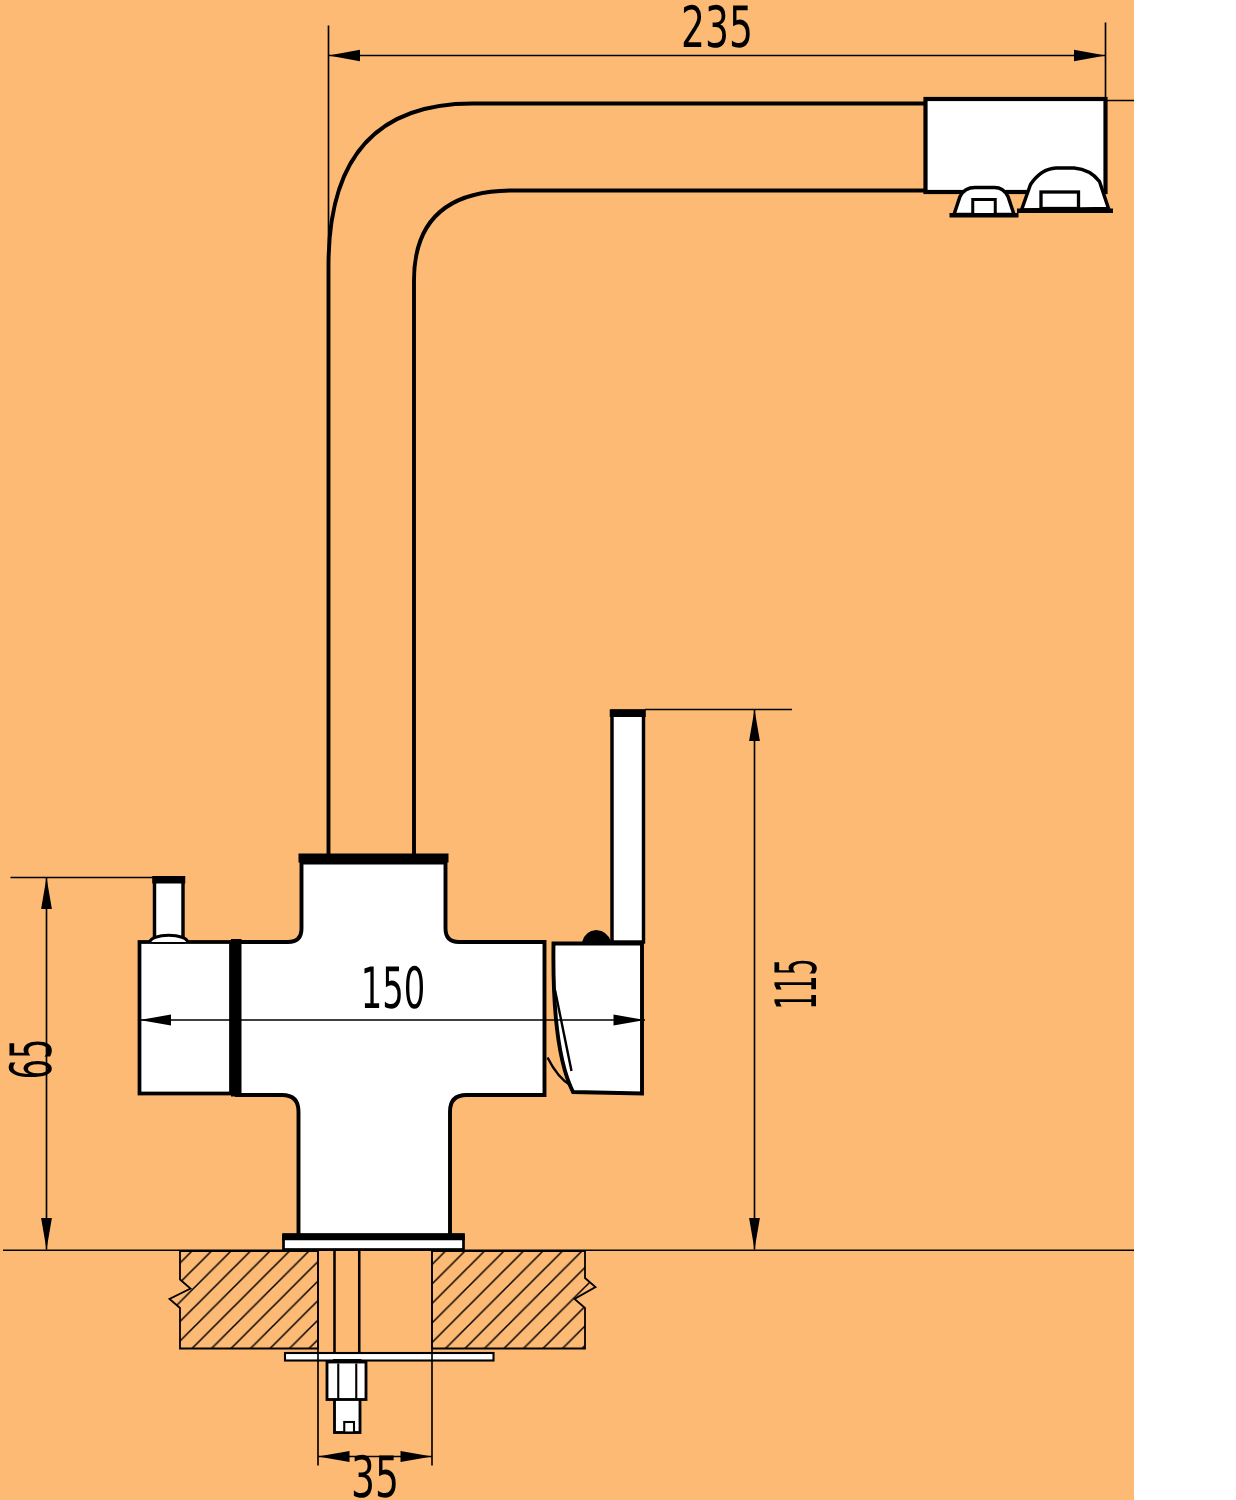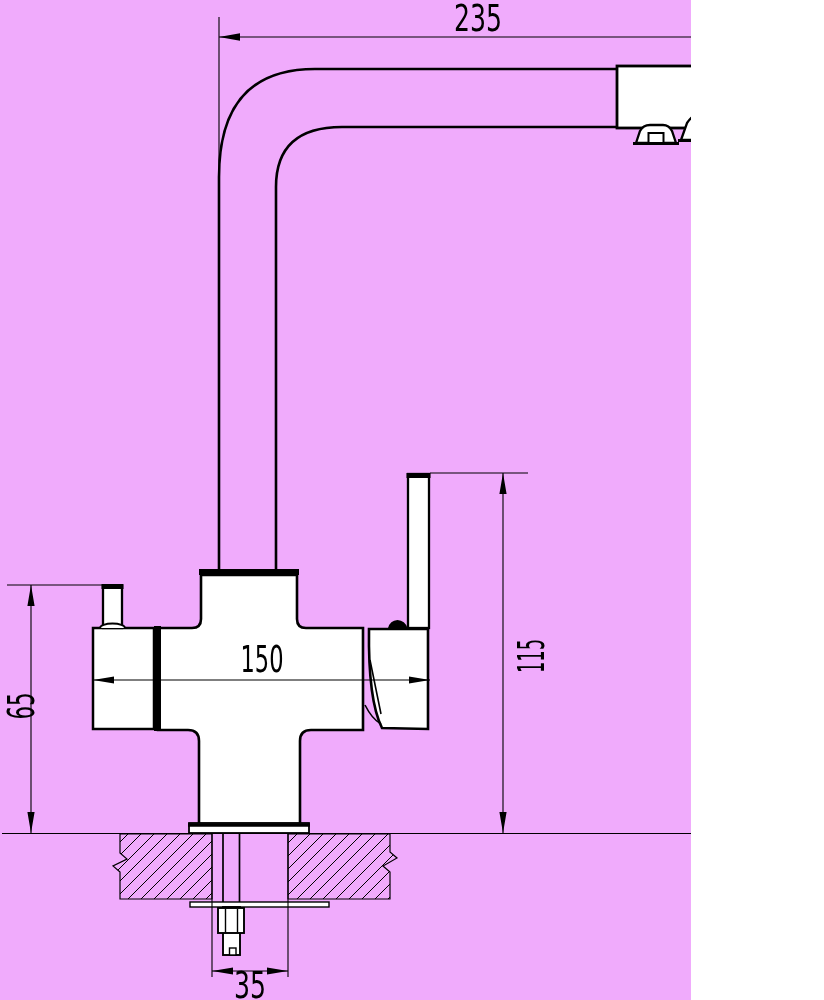--- a/index.html
+++ b/index.html
@@ -2,23 +2,23 @@
 <html><head>
 <meta charset="utf-8">
 <style>
   html, body {
     margin: 0;
     padding: 0;
     background: #ffffff;
   }
   .canvas {
     position: relative;
-    width: 691px;
+    width: 756px;
     height: 1000px;
-    background: #f0abfc;
+    background: #fdba74;
     overflow: hidden;
     font-family: "DejaVu Sans", sans-serif;
   }
   svg { display: block; }
   svg text {
     font-family: "DejaVu Sans", sans-serif;
     font-size: 38px;
     fill: #000;
   }
   .thin   { stroke: #000; stroke-width: 1.1; fill: none; }

